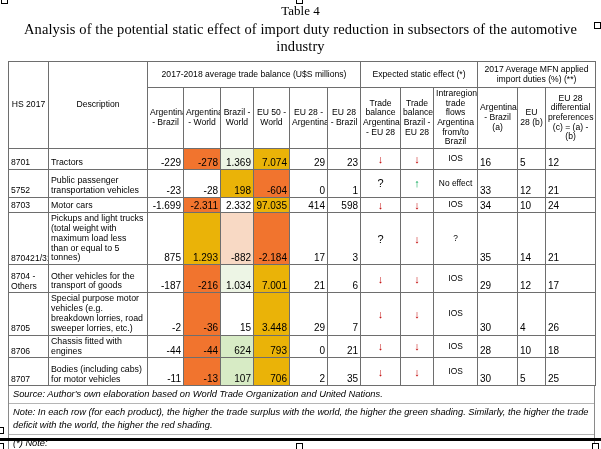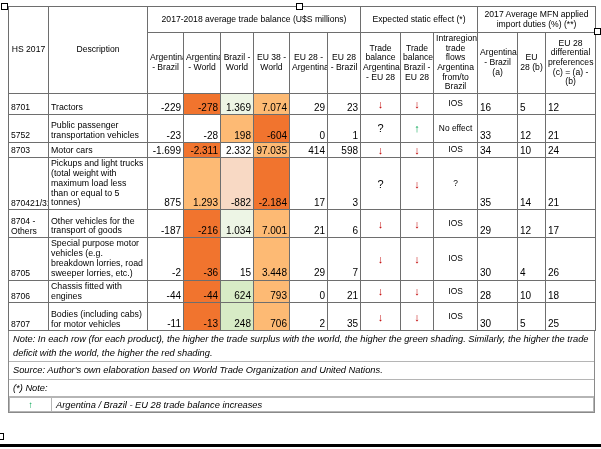--- a/index.html
+++ b/index.html
@@ -22,21 +22,21 @@
   td.hs{vertical-align:bottom;text-align:left;font-size:8.6px;}
   td.desc{vertical-align:bottom;text-align:left;font-size:8.8px;}
   td.num{vertical-align:bottom;text-align:right;padding-right:3px;font-size:10px;}
   td.mfn{vertical-align:bottom;font-size:10px;}
   td.eff{vertical-align:middle;text-align:center;font-size:11px;font-weight:bold;}
   td.intra{vertical-align:middle;text-align:center;font-size:8.4px;font-weight:bold;}
   .eff-down{color:#C00000;}
   .eff-up{color:#00A551;}
   .eff-q{color:#000;font-size:9px;}
   .bg-o{background:#F1742E;margin-top:47px;}
-  .bg-g{background:#fdba74;}
+  .bg-g{background:#eab308;}
   .bg-lg{background:#D7EBC5;}
   .bg-pg{background:#EDF5E5;margin-top:26px;}
   .bg-po{background:#F8D9C4;}
 
   
   .notes{width:585px;margin-left:8px;border-left:1px solid #8a8a8a;border-right:1px solid #8a8a8a;
     border-bottom:1px solid #8a8a8a;font-size:9.3px;}
   .note-line{font-style:italic;padding:2px 4px 1px 4px;border-bottom:1px solid #b5b5b5;line-height:1.45;}
   .legend{width:100%;border-collapse:collapse;}
   .legend td{border:1px solid #b5b5b5;padding:1px 4px;height:11px;}
@@ -46,20 +46,24 @@
 
   
   .bottom-line{position:absolute;left:0;top:438px;width:601px;height:3px;background:#000;}
   .handle{position:absolute;width:7px;height:7px;background:#fff;border:1.5px solid #000;box-sizing:border-box;}
 </style>
 </head>
 <body>
 
 <div class="page">
 
+  <div class="title-block">
+    <div class="table-label">Table 4</div>
+    <div class="main-title">Analysis of the potential static effect of import duty reduction in subsectors of the automotive industry</div>
+  </div>
 
   <table class="main">
     <colgroup>
       <col style="width:40px">
         <col style="width:99px">
       <col style="width:36px">
         <col style="width:37px">
         <col style="width:33px">
         <col style="width:36px">
         <col style="width:38px">
@@ -76,21 +80,21 @@
       <th rowspan="2">HS 2017</th>
       <th rowspan="2">Description</th>
       <th colspan="6">2017-2018 average trade balance (U$S millions)</th>
       <th colspan="3">Expected static effect (*)</th>
       <th colspan="3">2017 Average MFN applied import duties (%) (**)</th>
     </tr>
     <tr class="sub-row">
       <th>Argentina - Brazil</th>
       <th>Argentina - World</th>
       <th>Brazil - World</th>
-      <th>EU 38 - World</th>
+      <th>EU 50 - World</th>
       <th>EU 28 - Argentina</th>
       <th>EU 28 - Brazil</th>
       <th>Trade balance Argentina - EU 28</th>
       <th>Trade balance Brazil - EU 28</th>
       <th>Intraregional trade flows Argentina from/to Brazil</th>
       <th>Argentina - Brazil (a)</th>
       <th>EU 28 (b)</th>
       <th>EU 28 differential preferences (c) = (a) - (b)</th>
     </tr>
 
@@ -211,37 +215,37 @@
       <td class="mfn">28</td>
       <td class="mfn">10</td>
       <td class="mfn">18</td>
     </tr>
 
     <tr style="height:28px">
       <td class="hs">8707</td>
       <td class="desc">Bodies (including cabs) for motor vehicles</td>
       <td class="num">-11</td>
       <td class="num bg-o">-13</td>
-      <td class="num bg-lg">248</td>
+      <td class="num bg-lg">107</td>
       <td class="num bg-g">706</td>
       <td class="num">2</td>
       <td class="num">35</td>
       <td class="eff eff-down">↓</td>
       <td class="eff eff-down">↓</td>
       <td class="intra">IOS</td>
       <td class="mfn">30</td>
       <td class="mfn">5</td>
       <td class="mfn">25</td>
     </tr>
   </tbody>
     </table>
 
   <div class="notes">
+    <div class="note-line">Source: Author's own elaboration based on World Trade Organization and United Nations.</div>
     <div class="note-line">Note: In each row (for each product), the higher the trade surplus with the world, the higher the green shading. Similarly, the higher the trade deficit with the world, the higher the red shading.</div>
-    <div class="note-line">Source: Author's own elaboration based on World Trade Organization and United Nations.</div>
     <div class="note-line">(*) Note:</div>
     <table class="legend">
       <tbody>
           <tr>
         <td class="sym sym-up">↑</td>
         <td class="txt">Argentina / Brazil - EU 28 trade balance increases</td>
       </tr>
 
     </tbody>
       </table>

